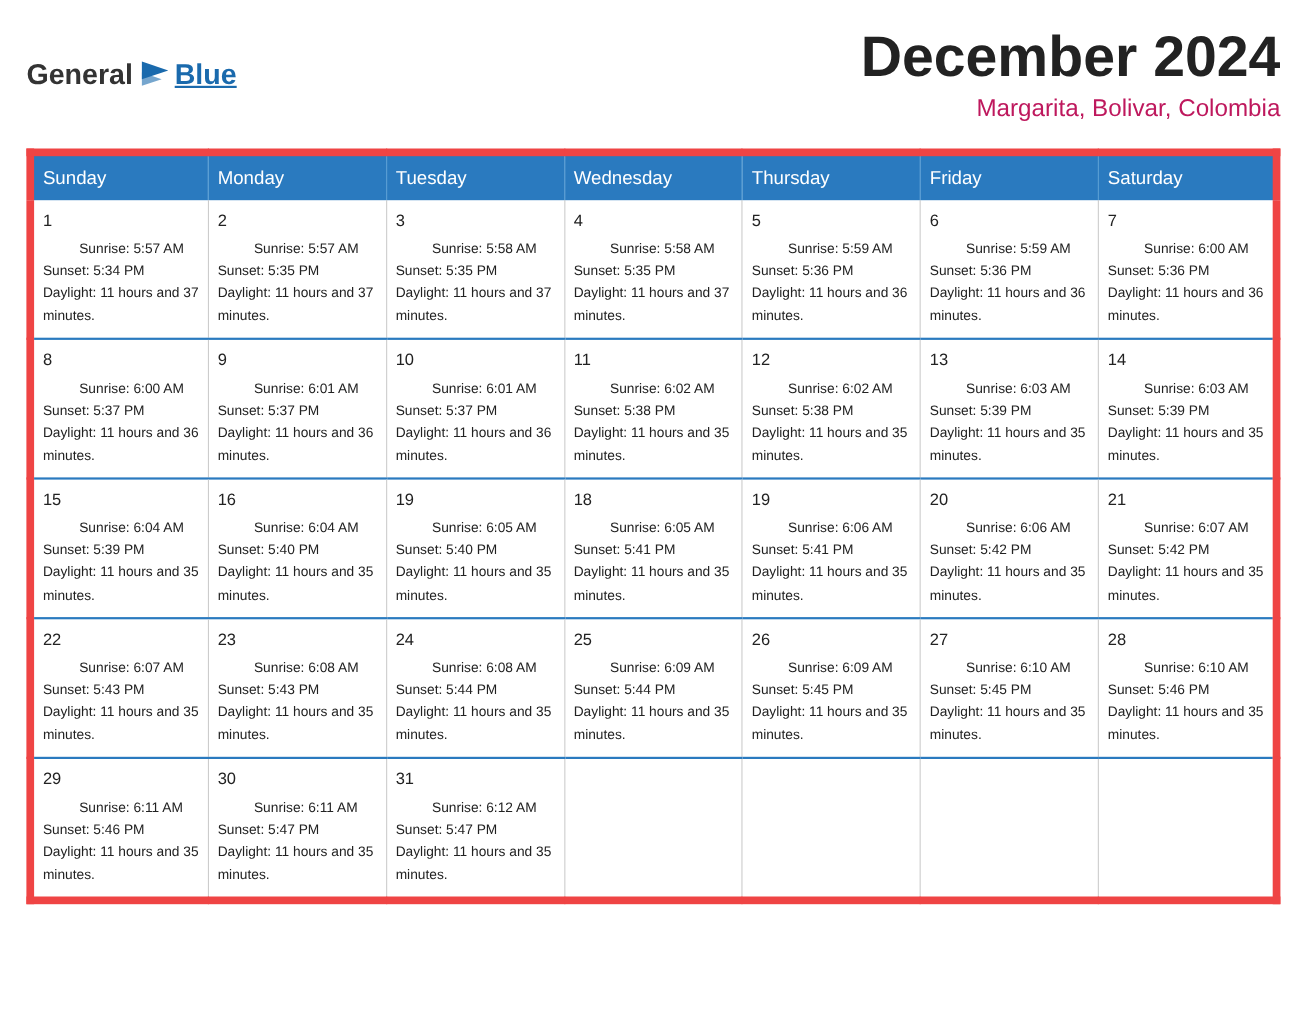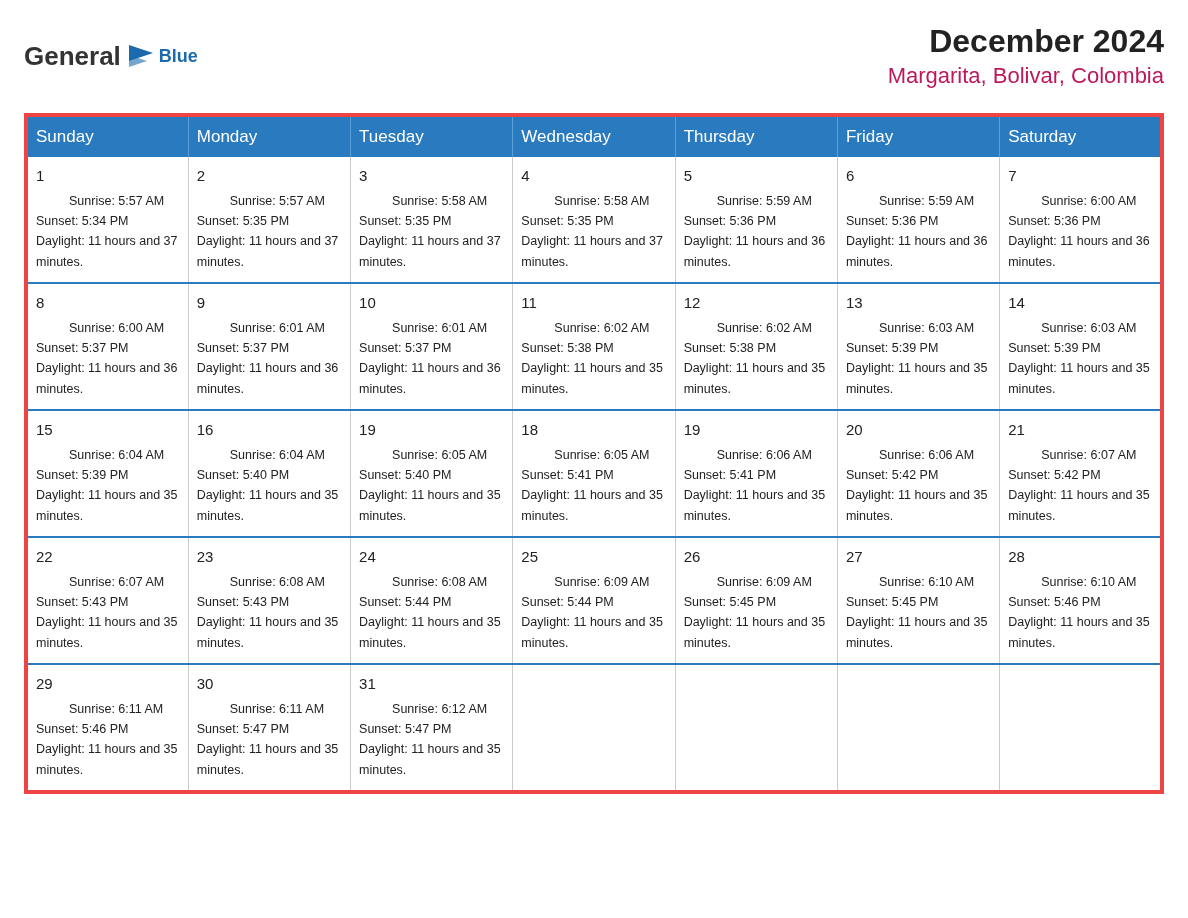--- a/index.html
+++ b/index.html
@@ -20,47 +20,48 @@
       display: flex;
       align-items: center;
       gap: 4px;
     }
     .logo-text-general {
       font-size: 26px;
       font-weight: bold;
       color: #333;
     }
     .logo-text-blue {
-      font-size: 18px;
+      font-size: 26px;
       font-weight: bold;
       color: #1a6aad;
+      text-decoration: underline;
     }
     .logo-icon {
       width: 28px;
       height: 28px;
       margin-left: 2px;
     }
     .title-area {
       text-align: right;
     }
     .month-title {
-      font-size: 32px;
+      font-size: 52px;
       font-weight: bold;
       color: #222;
       line-height: 1.1;
     }
     .location {
       font-size: 22px;
       color: #be185d;
       margin-top: 4px;
     }
     .calendar {
       width: 100%;
       border-collapse: collapse;
-      border: 4px solid #ef4444;
+      border: 7px solid #ef4444;
     }
     .calendar th {
       background-color: #2a7abf;
       color: #fff;
       padding: 10px 8px;
       font-size: 17px;
       font-weight: normal;
       text-align: left;
       border-right: 1px solid #5a9fd4;
     }

